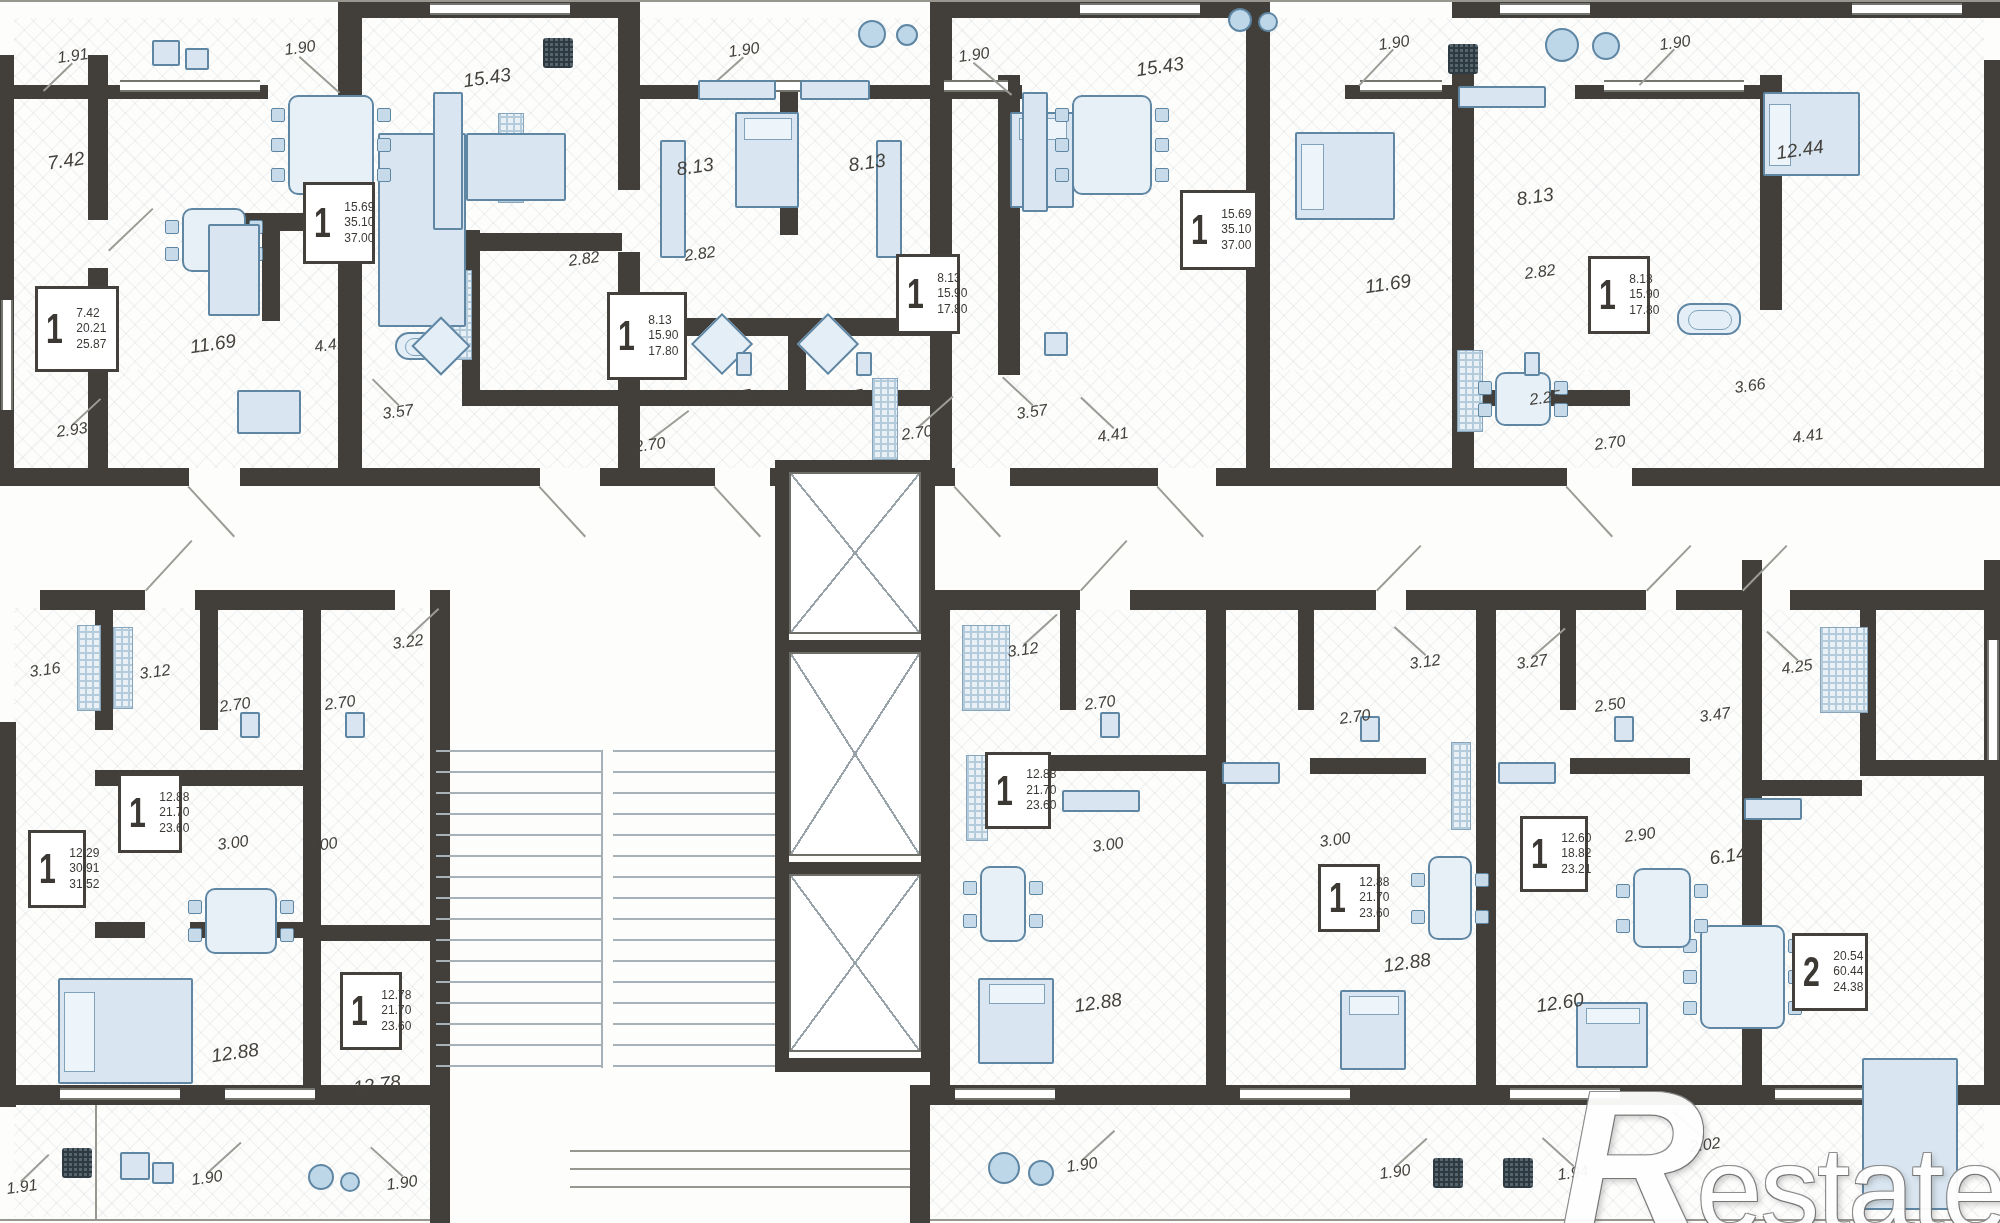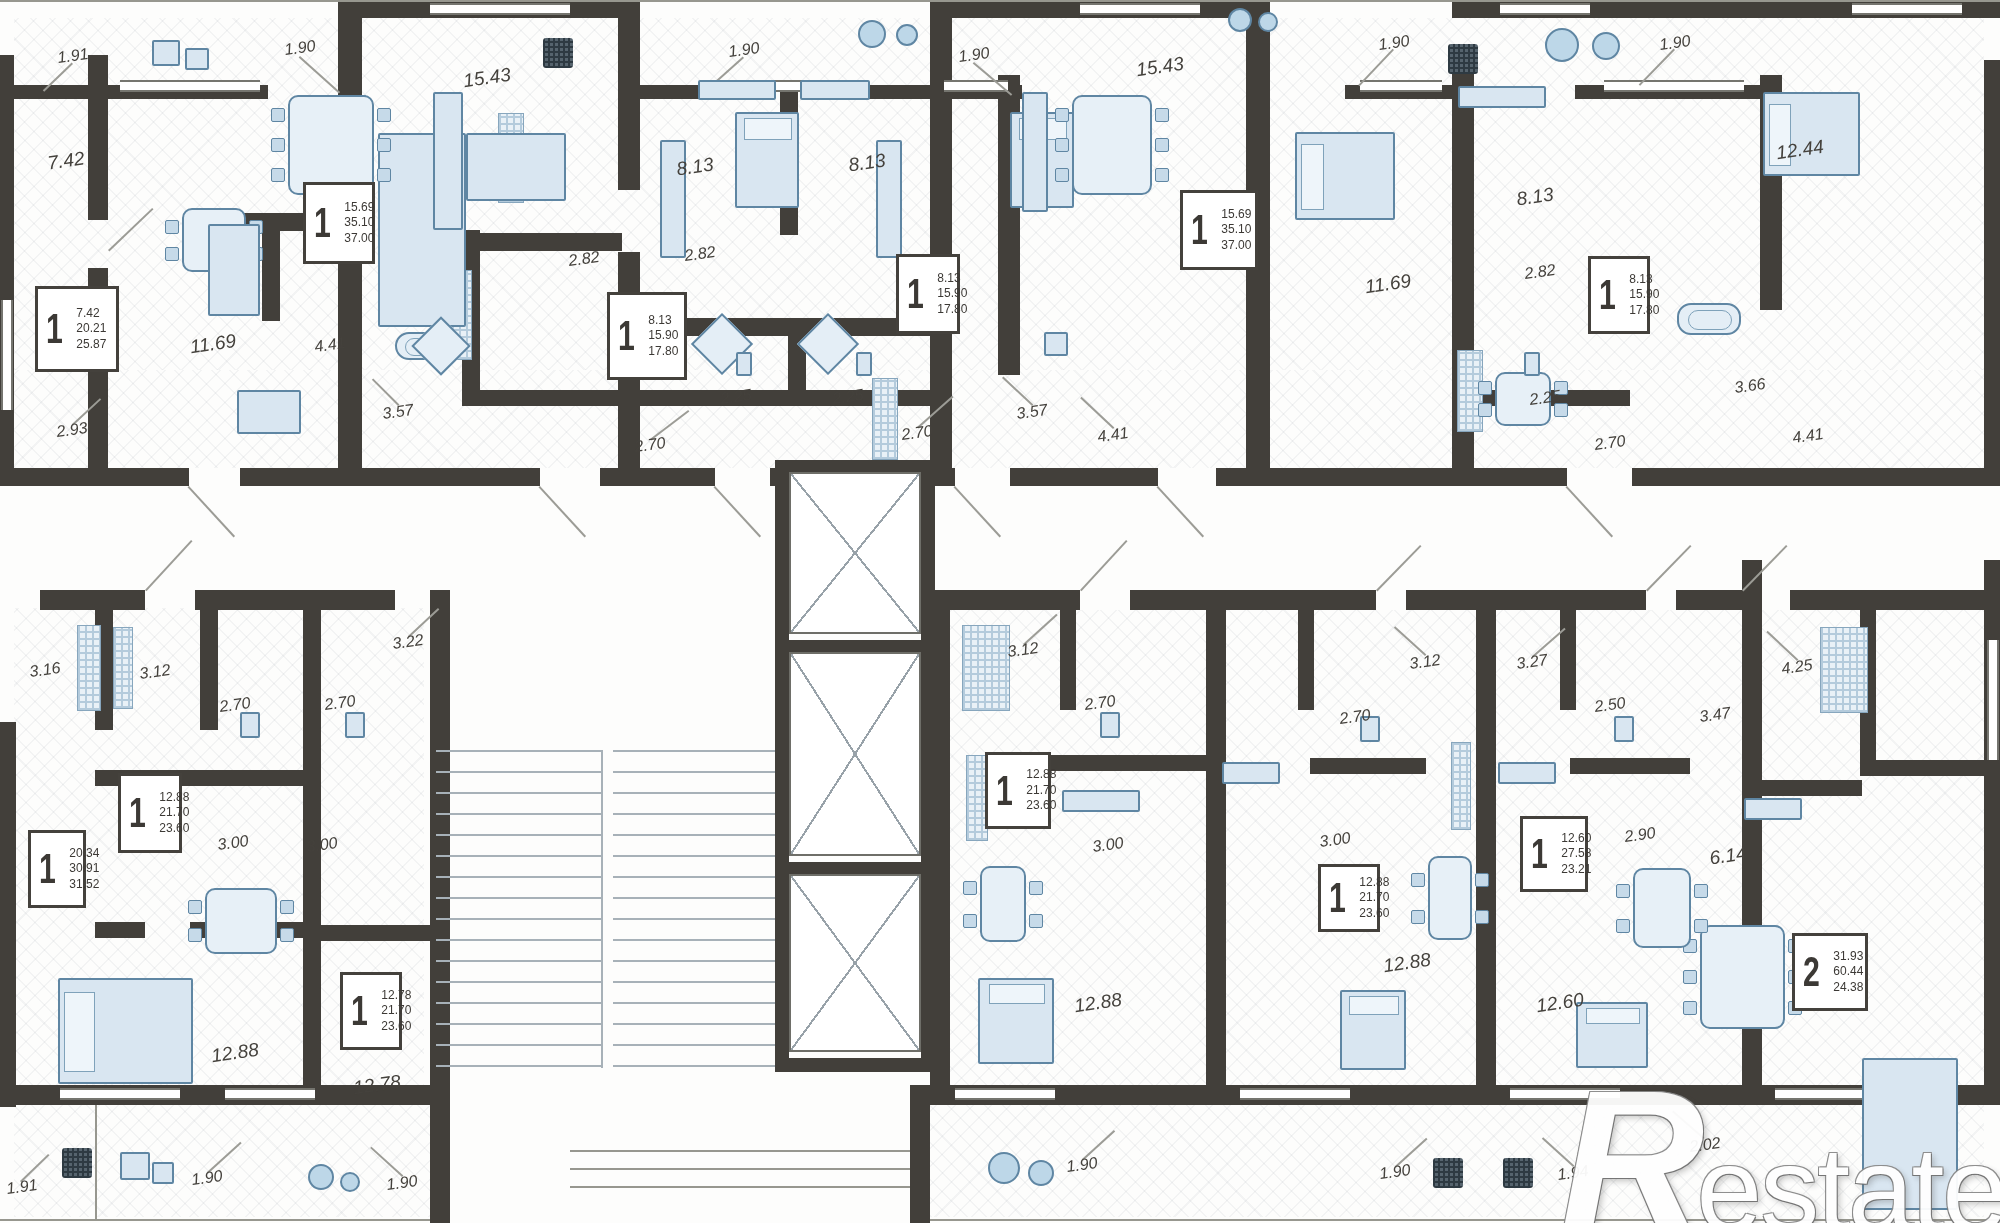--- a/index.html
+++ b/index.html
@@ -448,21 +448,21 @@
       <span class="d">1</span>
       <div class="nums">
         <div>8.13</div>
         <div>15.90</div>
         <div>17.80</div>
       </div>
     </div>
     <div class="ubox" style="left: 28px; top: 830px; width: 58px; height: 78px; position: absolute;">
       <span class="d">1</span>
       <div class="nums">
-        <div>20.34</div>
+        <div>12.29</div>
         <div>30.91</div>
         <div>31.52</div>
       </div>
     </div>
     <div class="ubox" style="left: 118px; top: 773px; width: 64px; height: 80px; position: absolute;">
       <span class="d">1</span>
       <div class="nums">
         <div>12.88</div>
         <div>21.70</div>
         <div>23.60</div>
@@ -489,28 +489,28 @@
       <div class="nums">
         <div>12.88</div>
         <div>21.70</div>
         <div>23.60</div>
       </div>
     </div>
     <div class="ubox" style="left: 1520px; top: 816px; width: 68px; height: 76px; position: absolute;">
       <span class="d">1</span>
       <div class="nums">
         <div>12.60</div>
-        <div>27.58</div>
+        <div>18.82</div>
         <div>23.21</div>
       </div>
     </div>
     <div class="ubox" style="left: 1792px; top: 933px; width: 76px; height: 78px; position: absolute;">
       <span class="d">2</span>
       <div class="nums">
-        <div>31.93</div>
+        <div>20.54</div>
         <div>60.44</div>
         <div>24.38</div>
       </div>
     </div>
     <div id="wm">
     <span class="big">R</span>
       <span class="small">estate</span>
   </div>
 </div>
 

